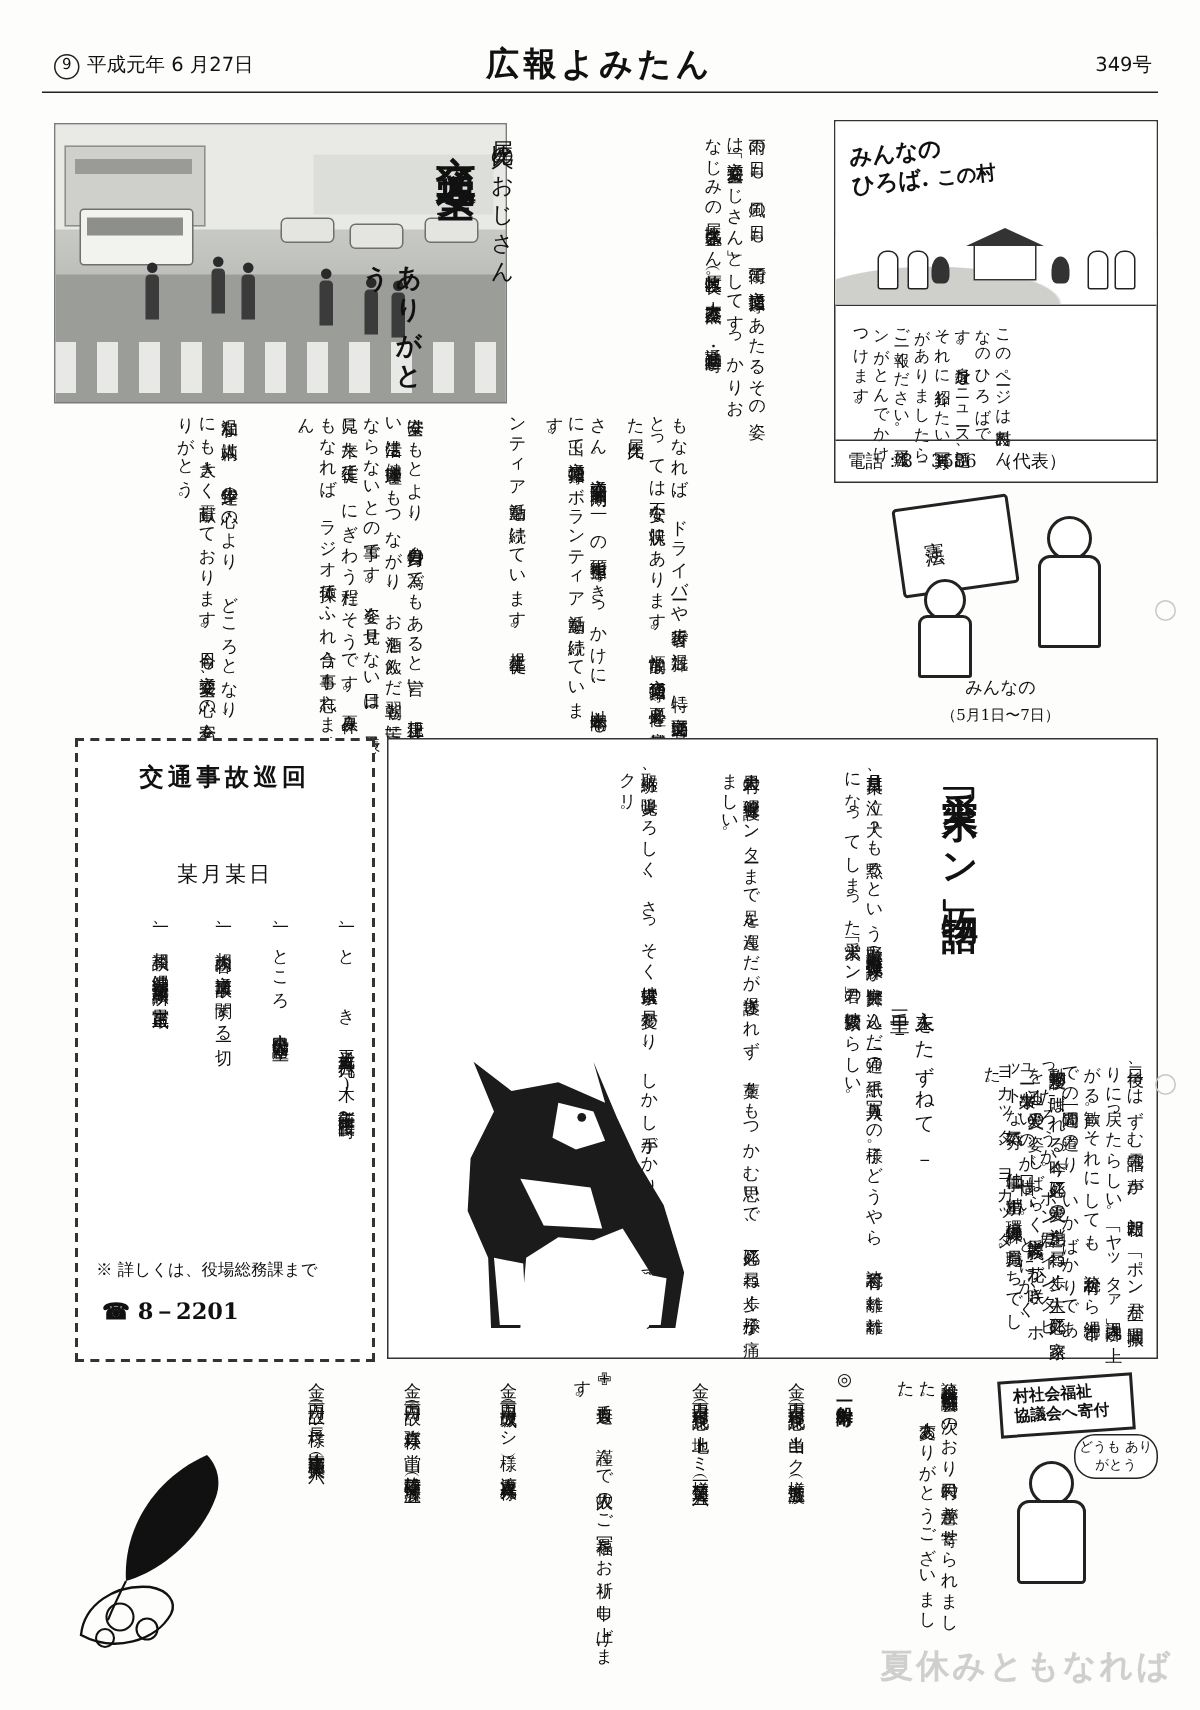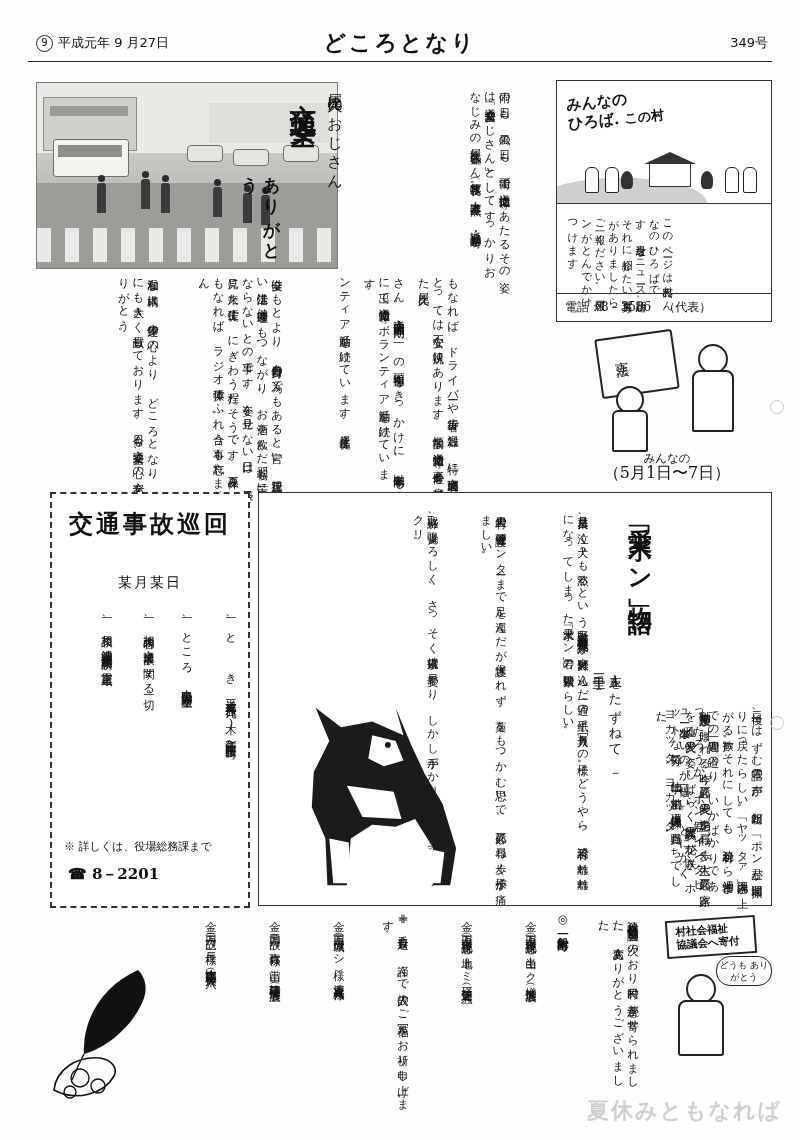--- a/index.html
+++ b/index.html
@@ -90,25 +90,25 @@
   .kp-book{position:absolute;left:6px;top:4px;width:74px;height:56px;border:2px solid #222;border-radius:3px;background:#fff;
      transform:rotate(-8deg);}
   .kp-book span{position:absolute;left:12px;top:12px;font-size:13px;font-family:"DejaVu Serif",serif;writing-mode:vertical-rl;}
   .kp-man{position:absolute;right:8px;top:14px;width:46px;height:86px;}
   .kp-man .head{position:absolute;left:10px;top:0;width:26px;height:26px;border:2px solid #222;border-radius:50%;background:#fff;}
   .kp-man .body{position:absolute;left:4px;top:26px;width:38px;height:58px;border:2px solid #222;border-radius:8px 8px 2px 2px;background:#fff;}
   .kp-girl{position:absolute;left:18px;top:56px;width:36px;height:62px;}
   .kp-girl .head{position:absolute;left:6px;top:0;width:24px;height:24px;border:2px solid #222;border-radius:50%;background:#fff;}
   .kp-girl .body{position:absolute;left:2px;top:24px;width:32px;height:38px;border:2px solid #222;border-radius:6px 6px 2px 2px;background:#fff;}
   .kp-cap{position:absolute;left:0;bottom:24px;width:100%;font-size:11.5px;font-family:"DejaVu Serif",serif;}
-  .kp-cap2{position:absolute;left:0;bottom:6px;width:100%;font-size:16px;font-family:"DejaVu Serif",serif;}
+  .kp-cap2{position:absolute;left:0;bottom:6px;width:100%;font-size:10px;font-family:"DejaVu Serif",serif;}
 
   
   .soudan{position:absolute;left:50px;top:492px;width:196px;height:412px;border:2px dashed #333;background:#fff;}
-  .sd-t1{position:absolute;left:0;top:14px;width:100%;text-align:center;font-size:24px;font-weight:bold;font-family:"DejaVu Serif",serif;letter-spacing:3px;}
+  .sd-t1{position:absolute;left:0;top:14px;width:100%;text-align:center;font-size:16px;font-weight:bold;font-family:"DejaVu Serif",serif;letter-spacing:3px;}
   .sd-t2{position:absolute;left:0;top:48px;width:100%;text-align:center;font-size:20px;font-weight:bold;font-family:"DejaVu Serif",serif;letter-spacing:10px;}
   .sd-t3{position:absolute;left:0;top:80px;width:100%;text-align:center;font-size:14px;font-family:"DejaVu Serif",serif;letter-spacing:2px;}
   .sd-cols{position:absolute;left:10px;top:118px;width:176px;height:212px;}
   .sd-cols .col{position:absolute;top:0;font-size:11.4px;height:210px;}
   .sd-note{position:absolute;left:12px;bottom:52px;font-size:11px;font-family:"DejaVu Serif",serif;}
   .sd-tel{position:absolute;left:16px;bottom:22px;font-size:15px;font-weight:bold;font-family:"DejaVu Serif",serif;margin-top:12px;}
 
   
   .pon{position:absolute;left:258px;top:492px;width:512px;height:412px;border:1px solid #333;background:#fff;}
   .pon-title{position:absolute;right:116px;top:16px;height:150px;}
@@ -145,23 +145,23 @@
 
   .dot{position:absolute;right:16px;width:12px;height:12px;border:1px solid #c8c8c8;border-radius:50%;}
 </style>
 </head>
 <body>
 
 <div class="page">
 
   <div class="masthead">
     <div class="pagenum">
-      <span class="circ">9</span><span>平成元年 9 月27日</span>
-    </div>
-    <div class="mast-title">どころとなり</div>
+      <span class="circ">9</span><span>平成元年 6 月27日</span>
+    </div>
+    <div class="mast-title">広報よみたん</div>
     <div class="issue">349号</div>
     <div class="rule"></div>
   </div>
 
   <div class="photo">
     <div class="ph-sky"></div>
     <div class="ph-bld"></div>
     <div class="ph-bld2"></div>
     <div class="ph-road"></div>
     <div class="ph-cross"></div>

